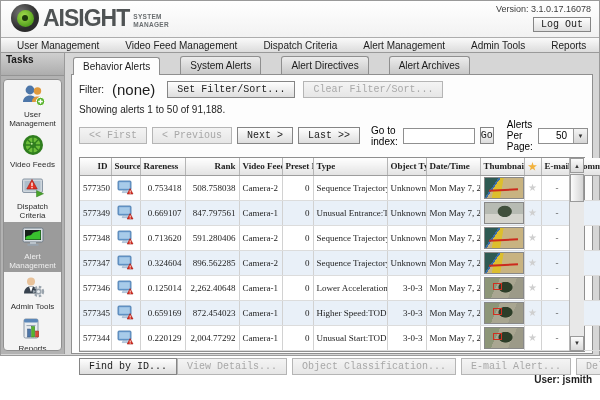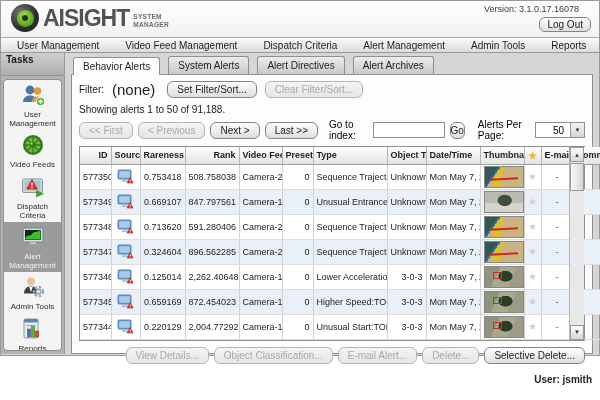--- a/index.html
+++ b/index.html
@@ -7,64 +7,64 @@
   .window { position:absolute; left:0; top:14; width:600px; height:356px; border:1px solid #9a9a9a; background:#d6d6d6; }
 
   
   .titlebar { position:relative; height:36px; background:linear-gradient(#ffffff,#f2f2f2); }
   .brand { position:absolute; left:10px; top:3px; display:flex; align-items:center; }
   .eye { width:28px; height:28px; border-radius:50%; background:radial-gradient(circle at 35% 32%, #6a6a6a 0 10%, #2b2b2b 60%); display:flex; align-items:center; justify-content:center; }
   .eye .iris { width:17px; height:17px; border-radius:50%; background:radial-gradient(circle at 40% 35%, #a5dc4e, #55a11e 70%); display:flex; align-items:center; justify-content:center; }
   .eye .pupil { width:6px; height:6px; border-radius:50%; background:#1d3a0c; }
   .brand-name { font-size:23px; font-weight:bold; color:#4f5354; letter-spacing:-1px; margin-left:4px; line-height:1; }
   .brand-sub { margin-left:4px; margin-top:6px; font-size:6.5px; font-weight:bold; color:#6a6e70; line-height:1.2; letter-spacing:0.3px; }
-  .version { position:absolute; right:20px; top:3px; font-size:9px; color:#3c3c3c;text-align:right; }
+  .version { position:absolute; right:8px; top:3px; font-size:9px; color:#3c3c3c;text-align:right; }
   .logout-btn { position:absolute; right:8px; top:16px; }
 
   
   .menubar { height:16px; border-top:1px solid #adadad; border-bottom:1px solid #9a9a9a; background:linear-gradient(#fafafa,#dcdcdc); display:flex; align-items:center; padding-left:16px; gap:26px; }
   .menu-item { font-size:10px; color:#1d1d1d; cursor:default; white-space:nowrap; }
 
   
   .main { display:flex; height:calc(100% - 53px); }
   .sidebar { width:64px; background:#b2b2b2; border-right:1px solid #9a9a9a; display:flex; flex-direction:column; }
   .tasks-header { height:23px; background:linear-gradient(#cfcfcf,#adadad); border-bottom:1px solid #949494; font-size:10px; font-weight:bold; color:#1c1c1c; padding:1px 0 0 5px; }
   .task-list { margin:3px 2px; background:#f4f4f4; border:1px solid #8f8f8f; border-radius:4px; flex:1; overflow:hidden; display:flex; flex-direction:column; }
   .task-item { flex:1; display:flex; flex-direction:column; align-items:center; justify-content:center; gap:2px; padding:2px 1px; cursor:pointer; }
   .task-item.selected { background:#9b9b9b; }
   .task-label { font-size:8px; color:#2c2c2c; text-align:center; line-height:1.15; }
   .task-item.selected .task-label { color:#efefef; }
   .task-icon { width:26px; height:26px; }
 
   .content { flex:1; background:#d6d6d6; padding:3px 6px 0 6px; display:flex; flex-direction:column; min-width:0; }
-  .tabs { display:flex; gap:8px; padding-left:2px; }
+  .tabs { display:flex; gap:20px; padding-left:2px; }
   .tab { font-size:10px; color:#1d1d1d; padding:3px 9px 2px; border:1px solid #8f8f8f; border-bottom:none; border-radius:3px 3px 0 0; background:linear-gradient(#ececec,#c9c9c9); cursor:pointer; position:relative; }
   .tab.active { background:#fdfdfd; z-index:2; top:1px; padding-bottom:3px; }
 
   .panel { flex:1; background:#fdfdfd; border:1px solid #8f8f8f; padding:6px 7px 5px; display:flex; flex-direction:column; min-height:0; }
   .filter-row { display:flex; align-items:center; gap:8px; }
   .filter-label { font-size:10px; color:#1d1d1d; }
   .filter-value { font-size:15px; color:#1d1d1d; margin-right:4px; }
   .showing { font-size:10px; color:#1d1d1d; margin:6px 0 4px; }
   .pager-row { display:flex; align-items:center; gap:5px; margin-bottom:5px; }
   .goto-label { font-size:10px; margin-left:6px; }
   .goto-input { width:72px; height:16px; border:1px solid #8f8f8f; background:#fff; font-size:10px; padding:0 3px; }
   .perpage-label { font-size:10px; margin-left:8px; }
   .select-box { display:flex; align-items:center; border:1px solid #8f8f8f; background:#fff; height:16px;padding-left:12px; }
   .select-value { font-size:10px; padding:0 6px 0 5px; min-width:18px; }
   .select-arrow { width:14px; height:14px; margin:0; background:linear-gradient(#f4f4f4,#d6d6d6); border-left:1px solid #9a9a9a; font-size:6px; color:#333; display:flex; align-items:center; justify-content:center; cursor:pointer; }
 
   
-  .btn { font-size:10px; color:#1d1d1d; background:linear-gradient(#fefefe,#dedede); border:1px solid #858585; border-radius:6px; padding:2px 9px; cursor:pointer; white-space:nowrap; }
+  .btn { font-size:10px; color:#1d1d1d; background:linear-gradient(#fefefe,#dedede); border:1px solid #858585; border-radius:0; padding:2px 9px; cursor:pointer; white-space:nowrap;font-family:Liberation Mono, monospace; }
   .btn.small { padding:1px 7px; }
   .btn.disabled { color:#a8a8a8; border-color:#b5b5b5; background:linear-gradient(#f4f4f4,#e6e6e6); cursor:default; }
 
   
   .table-wrap { display:flex; border:1px solid #8f8f8f; height:196px; background:#fff; }
-  .grid { flex:1; min-width:0; }
+  .grid { flex:1; min-width:0;font-family:Liberation Serif, serif; }
   table { width:100%; border-collapse:collapse; table-layout:fixed; }
   th { font-size:9px; font-weight:bold; color:#1d1d1d; background:linear-gradient(#ffffff,#e3e3e3); border-right:1px solid #b5b5b5; border-bottom:1px solid #9e9e9e; padding:2px 3px; height:17px; text-align:left; white-space:nowrap; overflow:hidden; }
   td { font-size:9px; color:#1d1d1d; border-right:1px solid #d2d2d2; border-bottom:1px solid #dcdcdc; padding:1px 3px; height:25px; white-space:nowrap; overflow:hidden; }
   tr.alt td { background:#e9f0f8; }
   th.r, td.r { text-align:right; }
   th.c, td.c { text-align:center; }
   .star-header { color:#f2b23d; font-size:10px; }
   .row-star { color:#cfcfcf; font-size:10px; }
   .emailed-dot { color:#555; }
   .src-icon { display:block; margin:0 auto; }
@@ -463,20 +463,21 @@
           <div class="vscroll">
             <div class="scroll-btn">▲</div>
             <div class="scroll-track">
               <div class="scroll-thumb"></div>
             </div>
             <div class="scroll-btn">▼</div>
           </div>
         </div>
 
         <div class="actions-row">
+          <button class="btn">Find by ID...</button>
           <div class="actions-right">
             <button class="btn disabled">View Details...</button>
             <button class="btn disabled">Object Classification...</button>
             <button class="btn disabled">E-mail Alert...</button>
             <button class="btn disabled">Delete...</button>
             <button class="btn">Selective Delete...</button>
 
           </div>
         </div>
 

